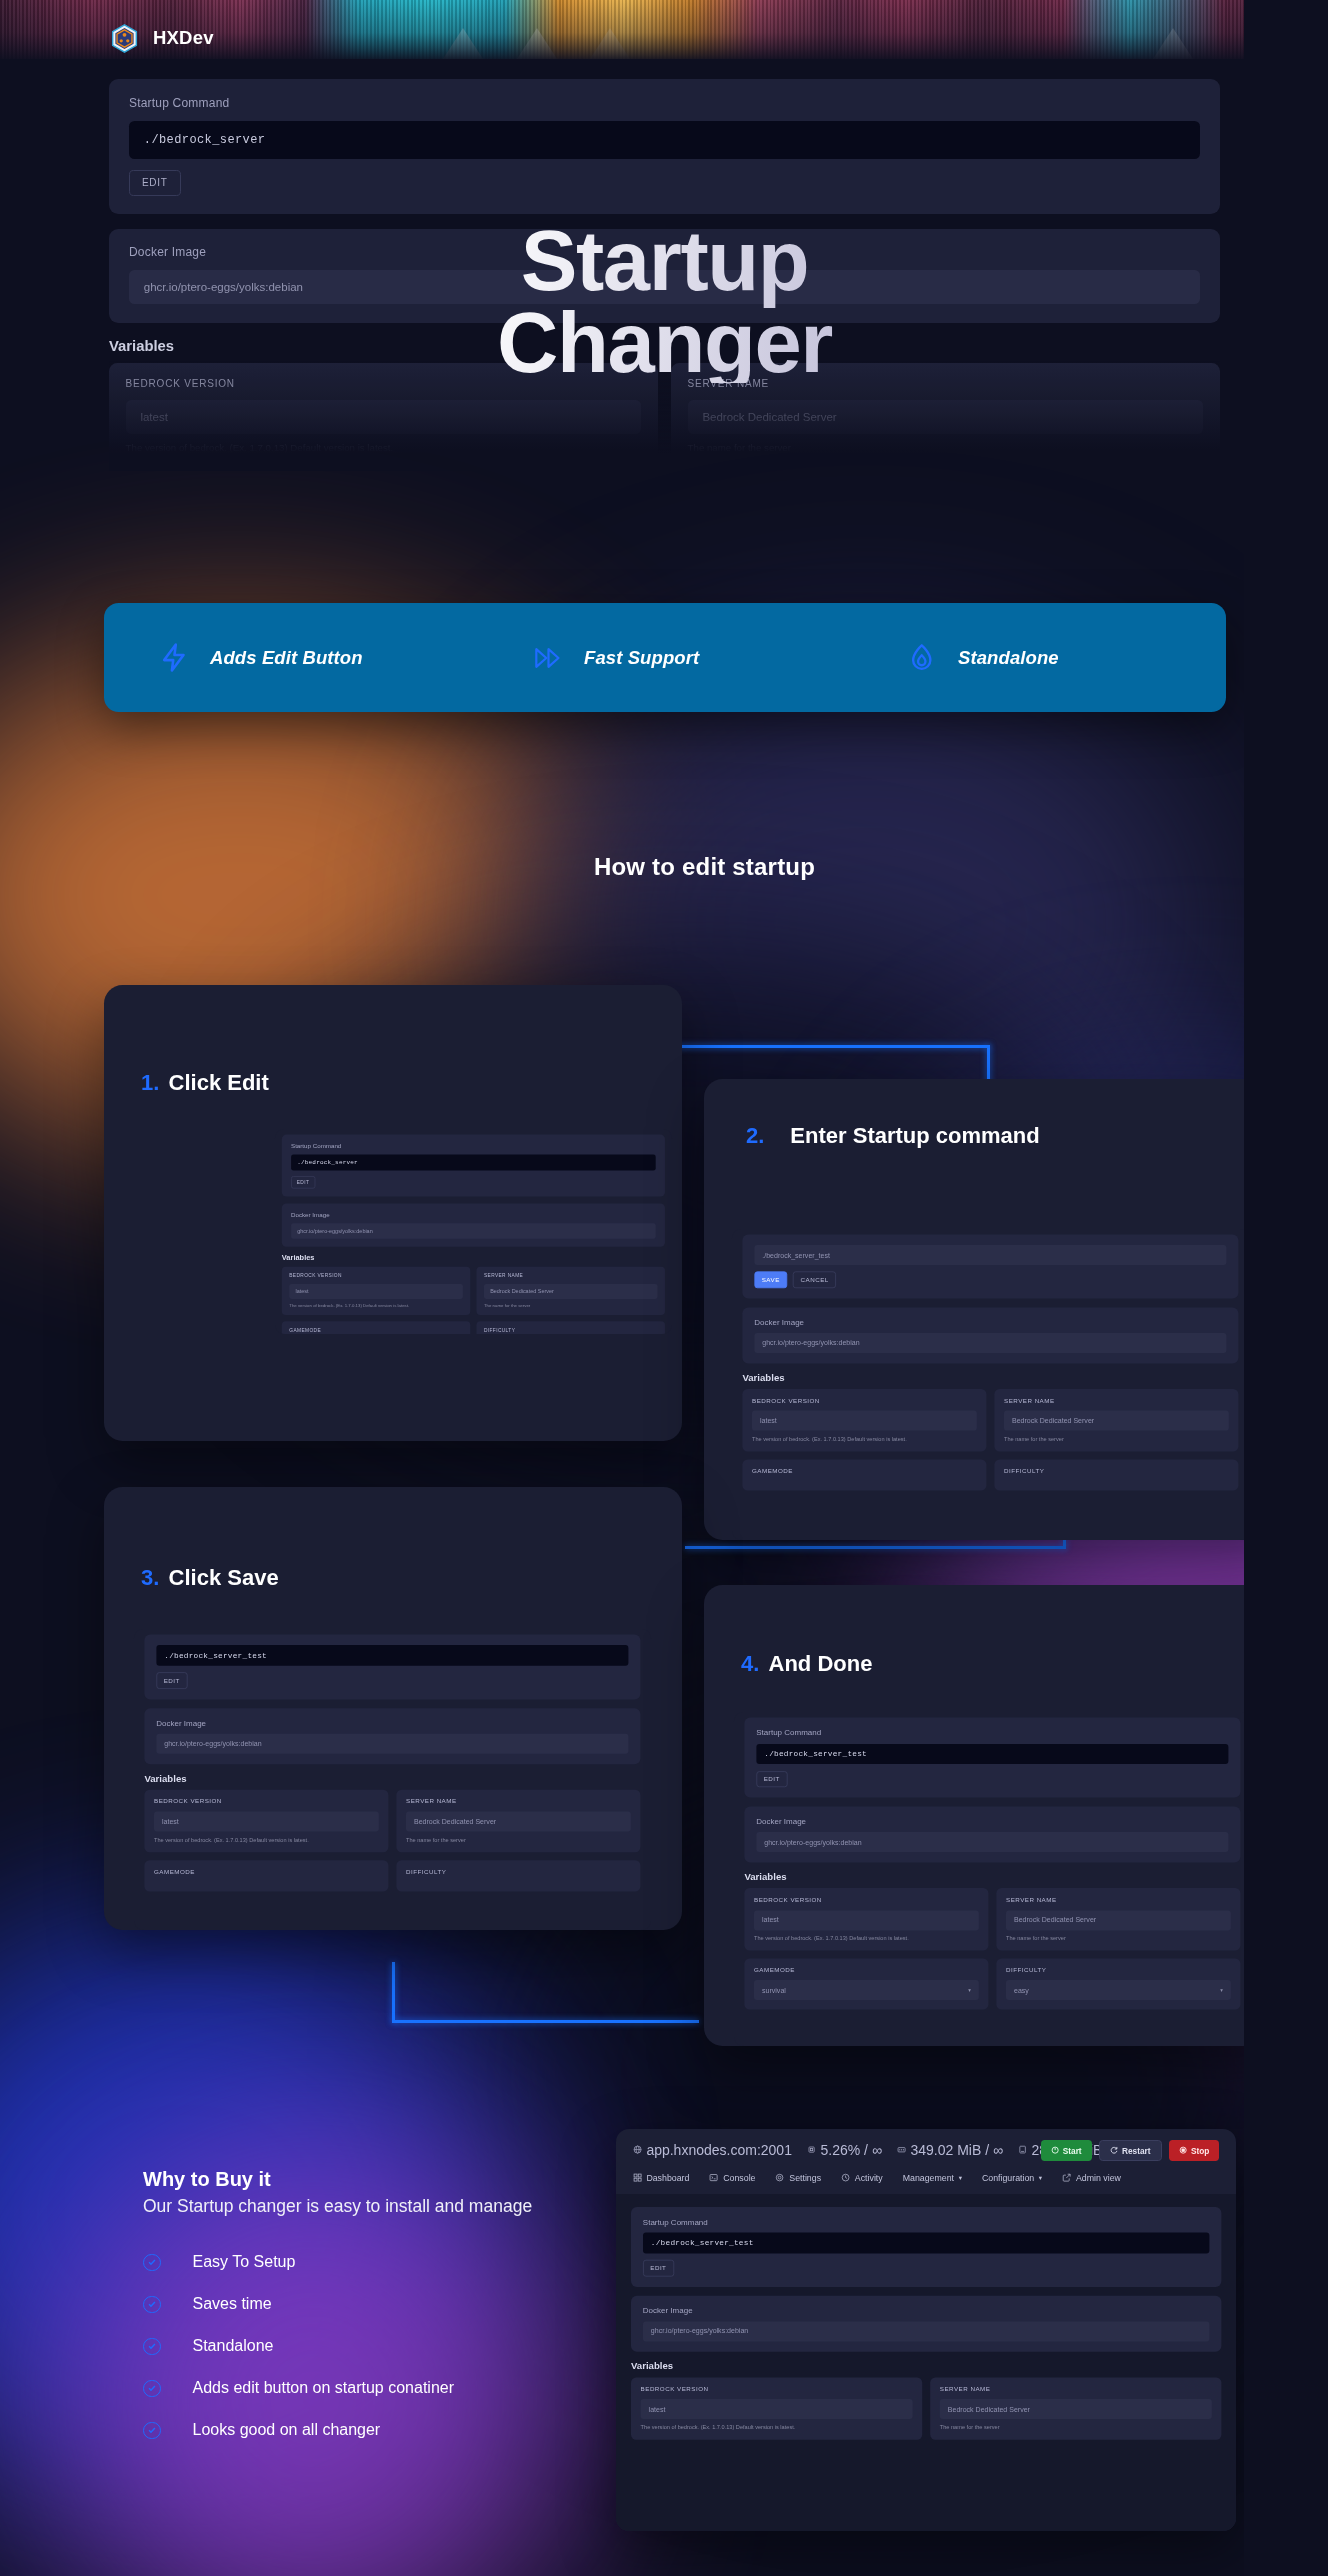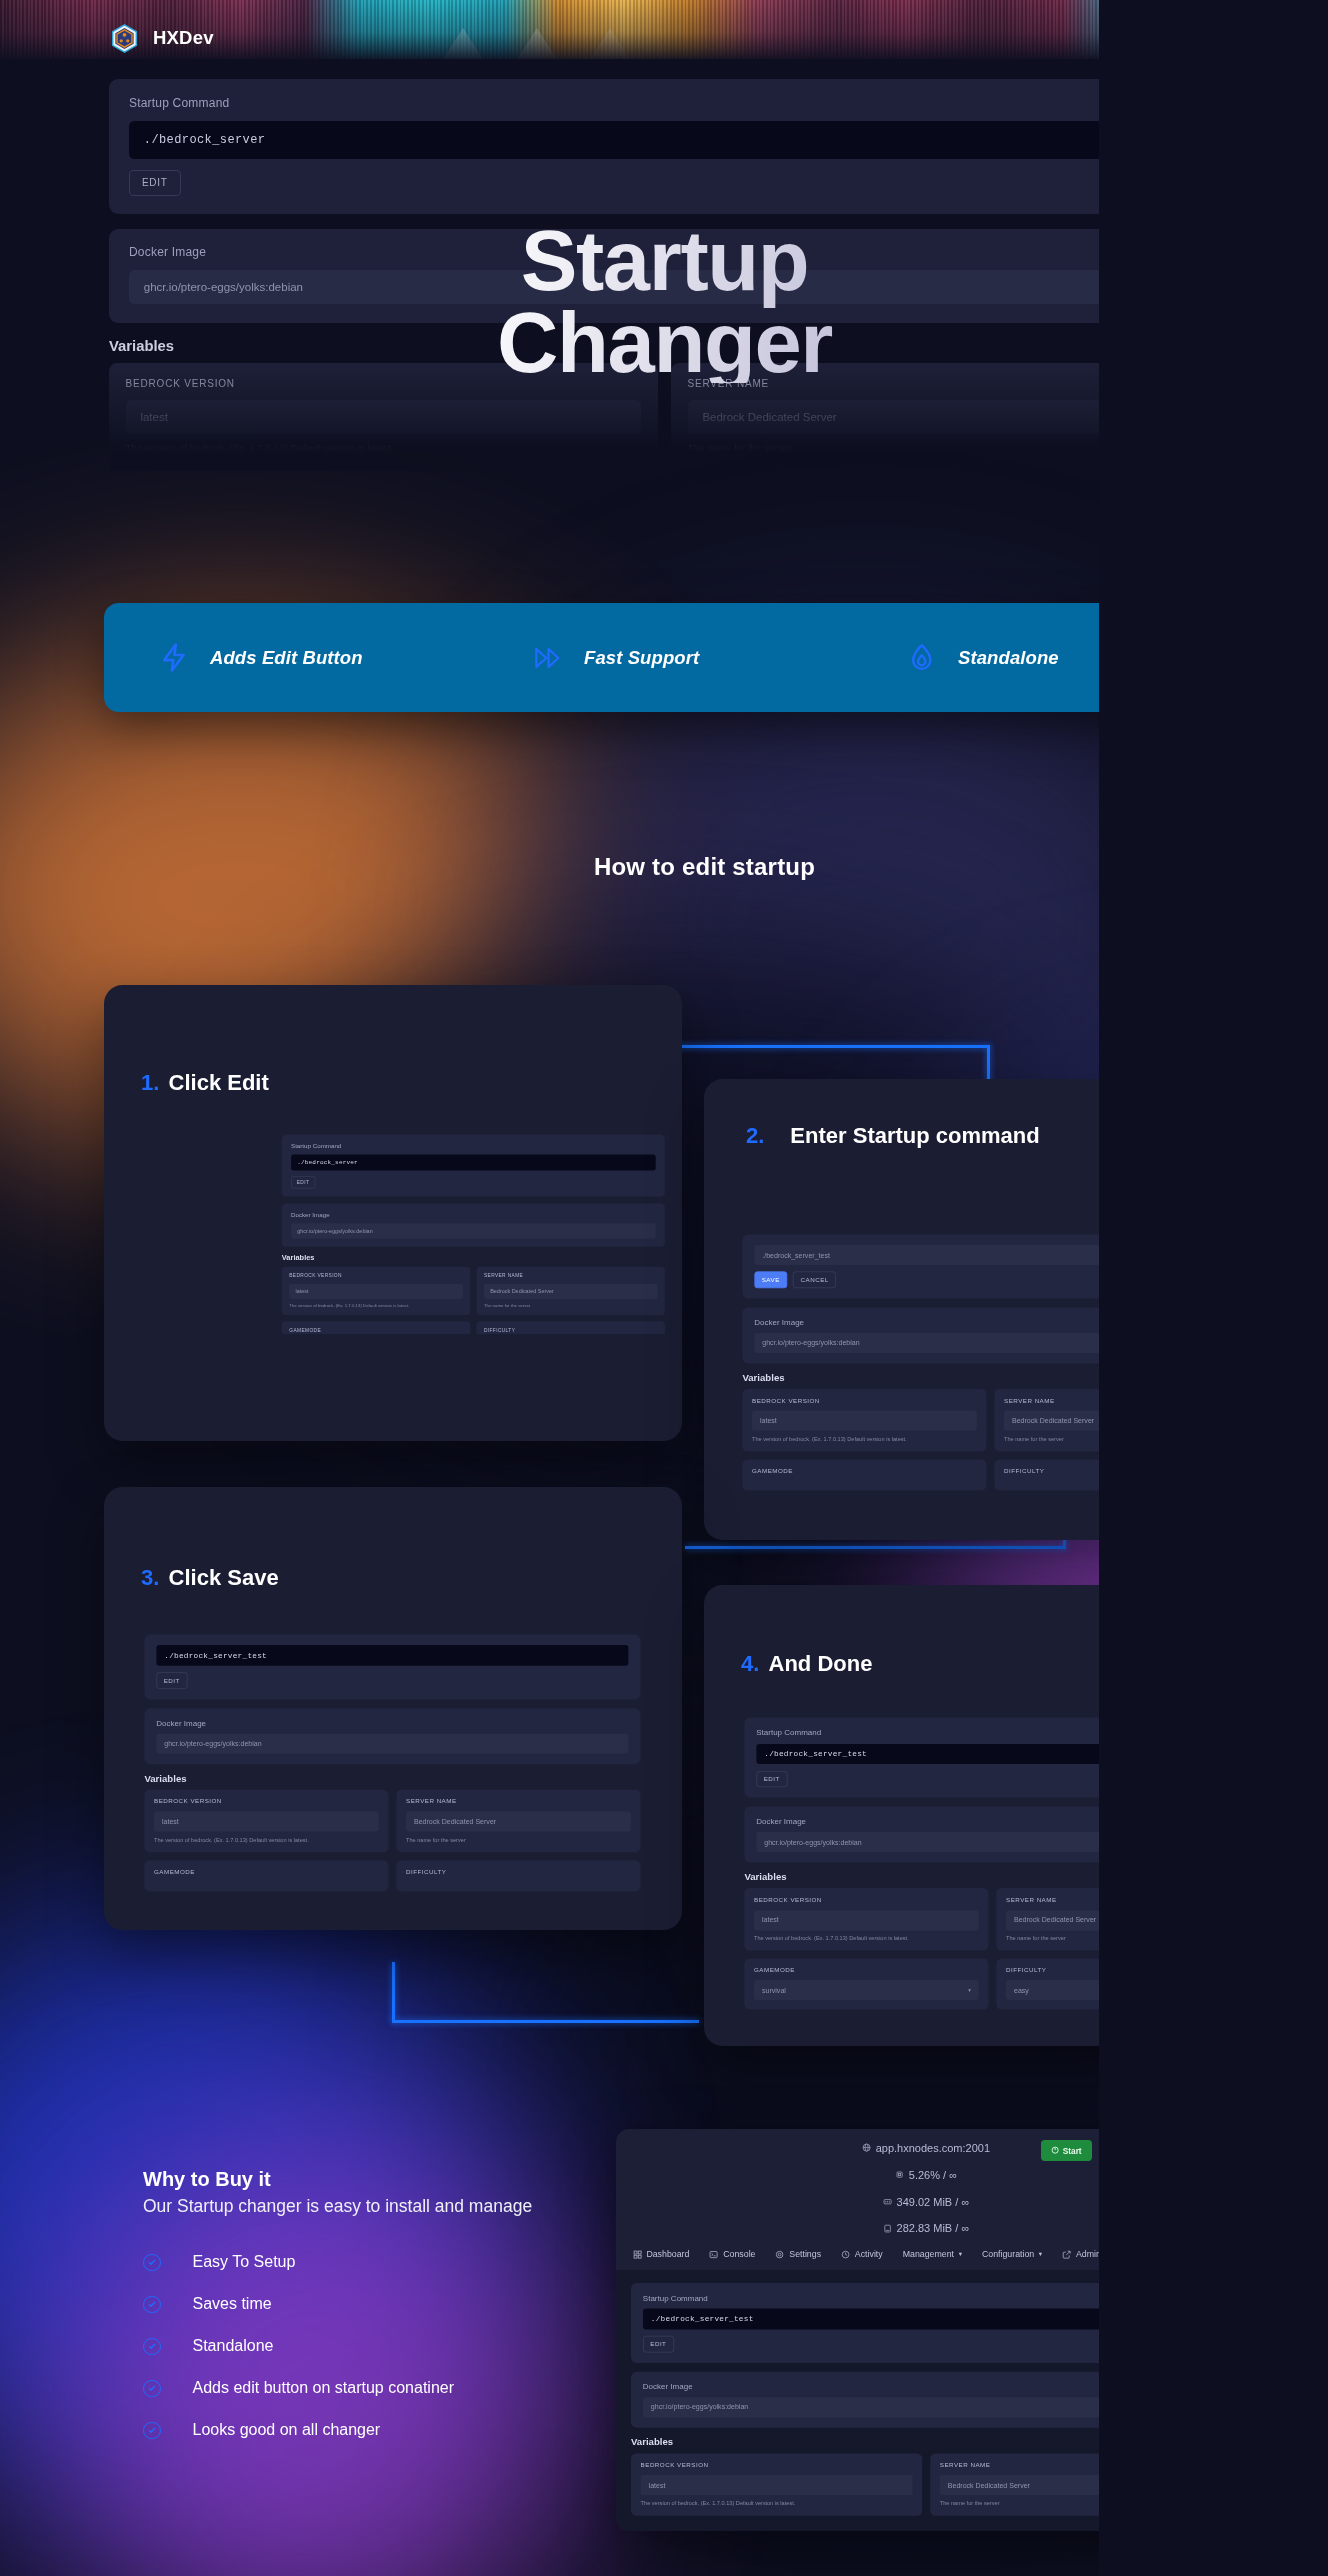--- a/index.html
+++ b/index.html
@@ -3,21 +3,21 @@
 <meta charset="utf-8">
 <style>
   * { box-sizing: border-box; margin: 0; padding: 0; }
   html, body { width: 1329px; }
   body {
     font-family: "Liberation Sans", sans-serif;
     background: #0d0f20;
     color: #e7e8f2;
     overflow-x: hidden;
   }
-  .page { position: relative; width: 1099px; height: 2576px; overflow: hidden; }
+  .page { position: relative; width: 1244px; height: 2576px; overflow: hidden; }
 
   
   .bg-layer { position: absolute; inset: 0; overflow: hidden; z-index: 0; }
   .blob { position: absolute; border-radius: 50%; filter: blur(101px); opacity: .85; }
   .blob-orange { left: -111px; top: 646px; width: 701px; height: 498px; background: #c87036; opacity:.9;}
   .blob-violet { left: 517px; top: 664px; width: 701px; height: 517px; background: #2b2a58; }
   .blob-magenta{ left: 923px; top: 1439px; width: 646px; height: 572px; background: #a23ec0; opacity:.75;}
   .blob-indigo { left: 904px; top: 1089px; width: 572px; height: 517px; background: #3a3f9e; opacity:.65;}
   .blob-blue   { left: -148px; top: 1919px; width: 664px; height: 590px; background: #2036c9; opacity:.85;}
   .blob-purple { left: 55px;   top: 2141px; width: 517px; height: 517px; background: #8c3ac0; opacity:.8;}
@@ -144,21 +144,21 @@
   .why-li .ck { width: 17.5px; height: 17.5px; border-radius: 50%; border: 1.6px solid #1f6bff;
                 display:flex; align-items:center; justify-content:center; flex:none; }
   .why-li .ck svg { width: 10px; height: 10px; }
   .why-li .tx { font-size: 16px; color:#ffffff; }
 
   
   .panel { position:absolute; left: 616px; top: 2129px; width: 620px; height: 402px; z-index: 7;
            background:#1c1f35; border-radius: 13px; overflow:hidden;
            box-shadow: 0 18.5px 55px rgba(0,0,0,.45); }
   .panel-top { padding: 13px 16.6px 0 16.6px; }
-  .panel-stats { display:flex; align-items:center; gap: 14.8px; font-size: 11px; color:#b9bbd6;flex-direction:column; }
+  .panel-stats { display:flex; align-items:center; gap: 14.8px; font-size: 14px; color:#b9bbd6; }
   .panel-stats .st { display:flex; align-items:center; gap: 4.6px; }
   .panel-stats .st svg { width: 9.2px; height: 9.2px; opacity:.85;}
   .panel-btns { position:absolute; right: 16.6px; top: 11px; display:flex; gap: 7.4px;}
   .pbtn { font-size: 8.3px; font-weight:600; border-radius: 3.7px; padding: 4.6px 10px; display:flex; align-items:center; gap:3.7px;}
   .pbtn svg { width: 8.3px; height: 8.3px;}
   .pbtn.start { background:#1f8b3c; color:#eafae f;}
   .pbtn.start { background:#1f8b3c; color:#e9fbef;}
   .pbtn.restart { background:#2b2f4a; color:#dfe1f0; border:0.9px solid #3a3e5e;}
   .pbtn.stop { background:#bb2026; color:#ffe9ea;}
   .panel-nav { display:flex; align-items:center; gap: 20px; font-size: 8.8px; color:#c3c5dc;

